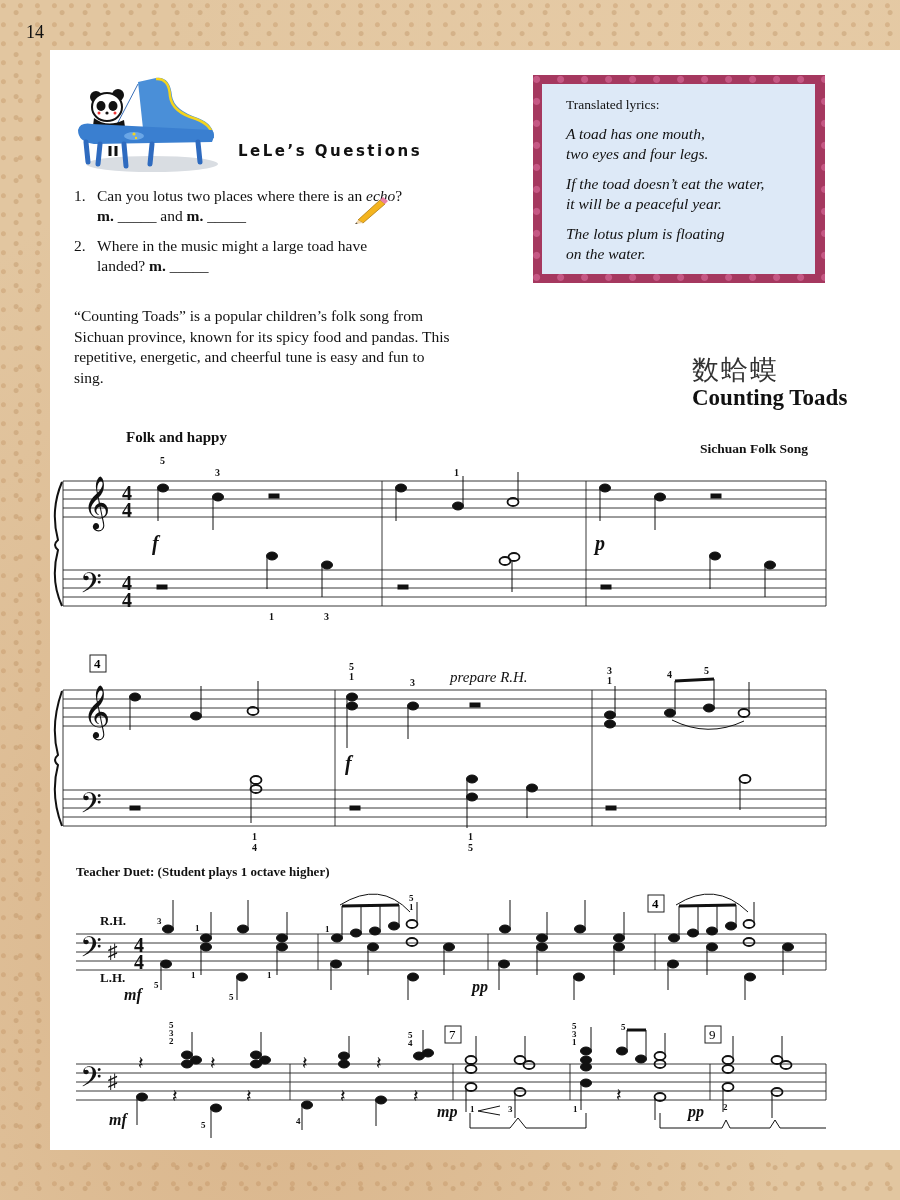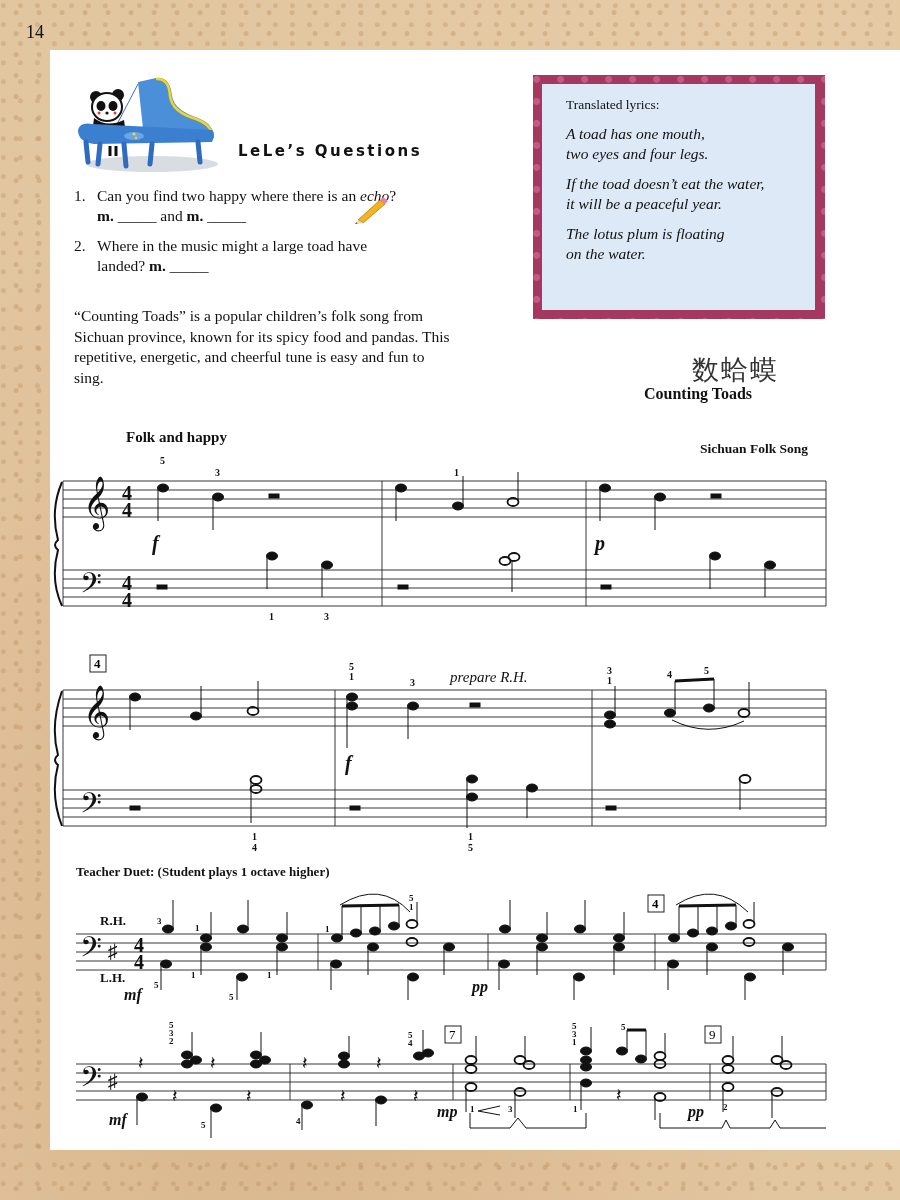--- a/index.html
+++ b/index.html
@@ -23,32 +23,32 @@
   .lele-title { position: absolute; left: 238px; top: 142px; font-family: "DejaVu Sans", sans-serif; font-weight: bold; font-size: 15px; letter-spacing: 2.5px; }
   .questions { position: absolute; left: 74px; top: 186px; width: 330px; font-size: 15.5px; line-height: 20px; }
   .question { display: flex; margin-bottom: 10px; }
   .question .num { width: 23px; flex: none; }
   .question b { font-weight: bold; }
   .pencil { position: absolute; left: 352px; top: 194px; width: 36px; height: 30px; }
   .intro { position: absolute; left: 74px; top: 306px; width: 384px; font-size: 15.5px; line-height: 20.5px; }
 
   
   .lyrics-box {
-    position: absolute; left: 533px; top: 75px; width: 292px; height: 244px;
+    position: absolute; left: 533px; top: 75px; width: 292px; height: 208px;
     background:
       radial-gradient(circle at 15% 20%, rgba(230,120,170,.5) 0 3px, transparent 4px) 0 0/24px 22px,
       #a5385f;
     padding: 9px 10px 9px 9px;
   }
   .lyrics-inner { background: #dde9f7; width: 100%; height: 100%; padding: 13px 0 0 24px; }
   .lyrics-label { font-size: 13.5px; margin-bottom: 11px; }
   .lyrics-stanza { font-style: italic; font-size: 15.5px; line-height: 20px; margin-bottom: 10px; }
 
   .title-cn { position: absolute; left: 692px; top: 352px; font-family: "DejaVu Serif", serif; font-size: 27px; color: #333; letter-spacing: 2px; text-align: center; }
-  .title-en { position: absolute; left: 644px; top: 385px; font-weight: bold; font-size: 16px; }
+  .title-en { position: absolute; left: 692px; top: 385px; font-weight: bold; font-size: 23px; }
   .tempo { position: absolute; left: 126px; top: 429px; font-weight: bold; font-size: 15px; }
   .composer { position: absolute; left: 700px; top: 441px; font-weight: bold; font-size: 13.5px; }
   .duet-title { position: absolute; left: 76px; top: 864px; font-weight: bold; font-size: 13px; }
 
   svg.score { position: absolute; left: 0; top: 0; width: 900px; height: 1200px; }
   .txt { font-family: "Liberation Serif", serif; }
 </style>
 </head>
 <body>
 
@@ -78,21 +78,21 @@
   <circle cx="62" cy="66" r="1.2" fill="#f4d41e"></circle>
 
   <path d="M12 70 L14 90 M26 72 L24 92 M50 72 L52 94 M78 72 L76 92 M124 70 L126 90" stroke="#2f6bbf" stroke-width="5" stroke-linecap="round"></path>
   <path d="M36 74 L36 84 M42 74 L42 84" stroke="#111" stroke-width="3"></path>
 </svg>
 <div class="lele-title">LeLe’s Questions</div>
 
 <div class="questions">
   <div class="question">
     <span class="num">1.</span>
-    <span><span>Can you find two happy where there is an </span><i>echo</i><span>? </span> <b>m.</b> <span>_____</span><span> and </span><b>m.</b> <span>_____</span></span>
+    <span><span>Can you lotus two places where there is an </span><i>echo</i><span>? </span> <b>m.</b> <span>_____</span><span> and </span><b>m.</b> <span>_____</span></span>
   </div>
   <div class="question">
     <span class="num">2.</span>
     <span><span>Where in the music might a large toad have landed? </span> <b>m.</b> <span>_____</span></span>
   </div>
 </div>
 <svg class="pencil" viewBox="0 0 36 30">
   <path d="M6 26 L28 6 L33 10 L11 29 Z" fill="#f4b41e" stroke="#b07a10" stroke-width=".8"></path>
   <path d="M28 6 L31 3 L36 7 L33 10 Z" fill="#e77fa6"></path>
   <path d="M6 26 L11 29 L3 30 Z" fill="#f2d6a8"></path>

